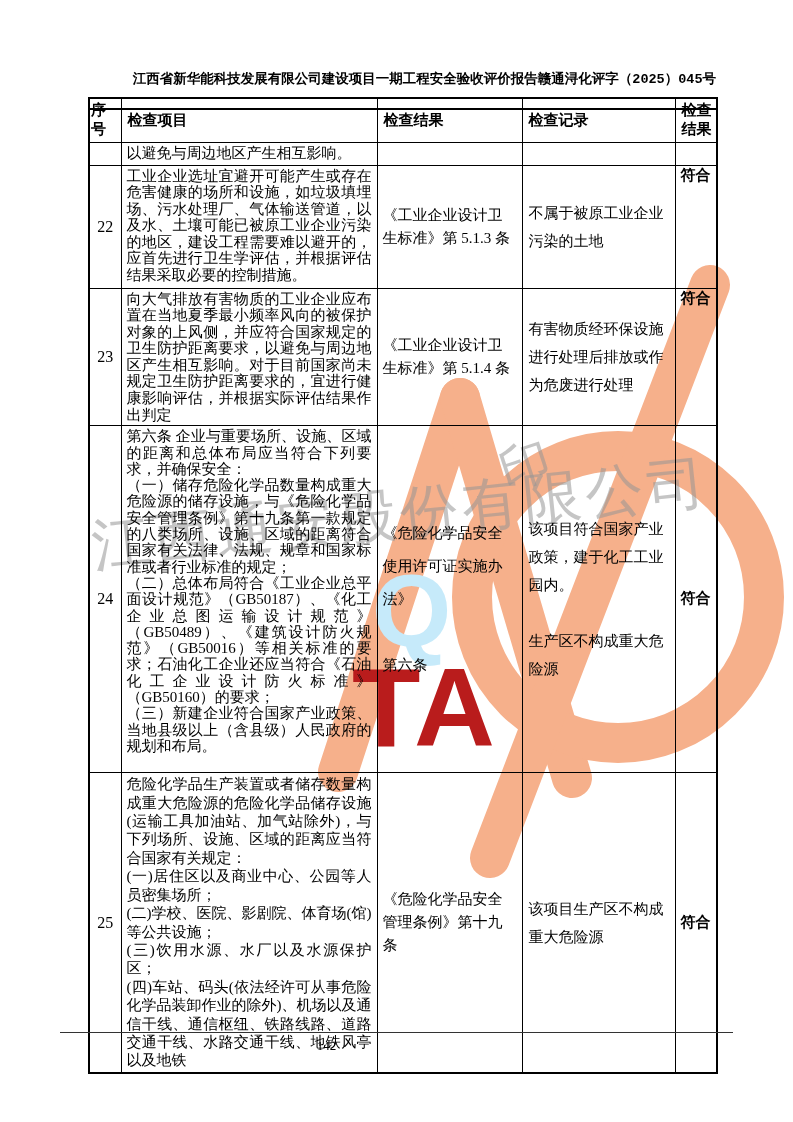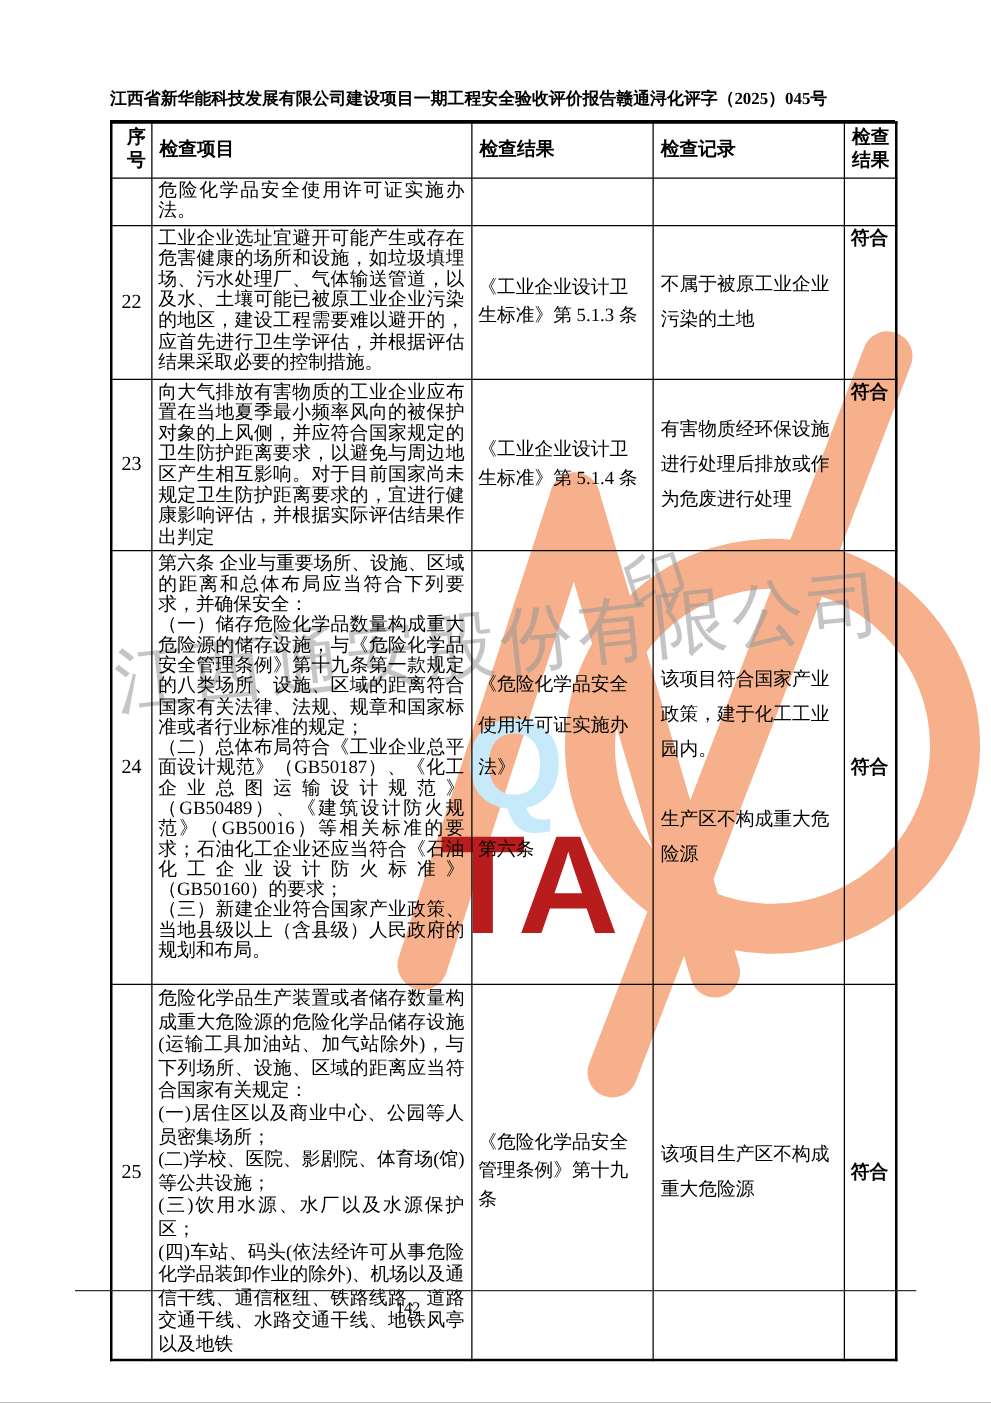--- a/index.html
+++ b/index.html
@@ -4,30 +4,30 @@
 <style>
   html,body{margin:0;padding:0;background:#888;}
   .page{
     position:relative;width:793px;height:1122px;background:#fff;
     font-family:"Liberation Serif","DejaVu Serif",serif;color:#000;
     overflow:hidden;margin:0 auto;
   }
   
   .page-header{
     position:absolute;left:88px;top:58px;width:628px;height:30px;
-    display:flex;justify-content:flex-start;align-items:flex-end;
+    display:flex;justify-content:flex-end;align-items:flex-end;
     font-size:13.5px;font-weight:bold;
-    border-bottom:2px solid #000;padding-bottom:8px;
+    border-bottom:2px solid #000;padding-bottom:20px;font-family:Liberation Mono, monospace;
   }
   
   .tbl-wrap{position:absolute;left:88px;top:97px;}
   table.tbl{border-collapse:collapse;table-layout:fixed;width:628px;border:2px solid #000;}
   .tbl th,.tbl td{border:1px solid #000;padding:1px 4px;font-size:15px;overflow:hidden;box-sizing:border-box;}
   .tbl th{font-weight:bold;text-align:left;vertical-align:middle;line-height:19px;padding-left:6px;}
-  .tbl th.c{text-align:right;padding-left:1px;}
+  .tbl th.c{text-align:left;padding-left:1px;}
   tr.hdr{height:44px;}
   tr.r-cont{height:23px;}
   tr.r22{height:123px;}
   tr.r23{height:122px;}
   tr.r24{height:347px;}
   tr.r25{height:270px;}
   td.no{text-align:center;vertical-align:middle;font-size:16px;}
   td.item{text-align:justify;vertical-align:top;white-space:pre-line;padding:2px 5px;}
   .lh15{line-height:16.6px;}
   .lh16{line-height:16.3px;}
@@ -86,21 +86,21 @@
           <tr class="hdr">
         <th class="c">序号</th>
         <th>检查项目</th>
         <th>检查结果</th>
         <th>检查记录</th>
         <th>检查结果</th>
       </tr>
 
       <tr class="r-cont">
         <td class="no"></td>
-        <td class="item lh15">危险化学品安全使用许可证实施办法。</td>
+        <td class="item lh15">以避免与周边地区产生相互影响。</td>
         <td class="basis"></td>
         <td class="record"></td>
         <td class="result"></td>
       </tr>
 
       <tr class="r22">
         <td class="no">22</td>
         <td class="item lh15">工业企业选址宜避开可能产生或存在危害健康的场所和设施，如垃圾填埋场、污水处理厂、气体输送管道，以及水、土壤可能已被原工业企业污染的地区，建设工程需要难以避开的，应首先进行卫生学评估，并根据评估结果采取必要的控制措施。</td>
         <td class="basis">《工业企业设计卫生标准》第 5.1.3 条</td>
         <td class="record">不属于被原工业企业污染的土地</td>

